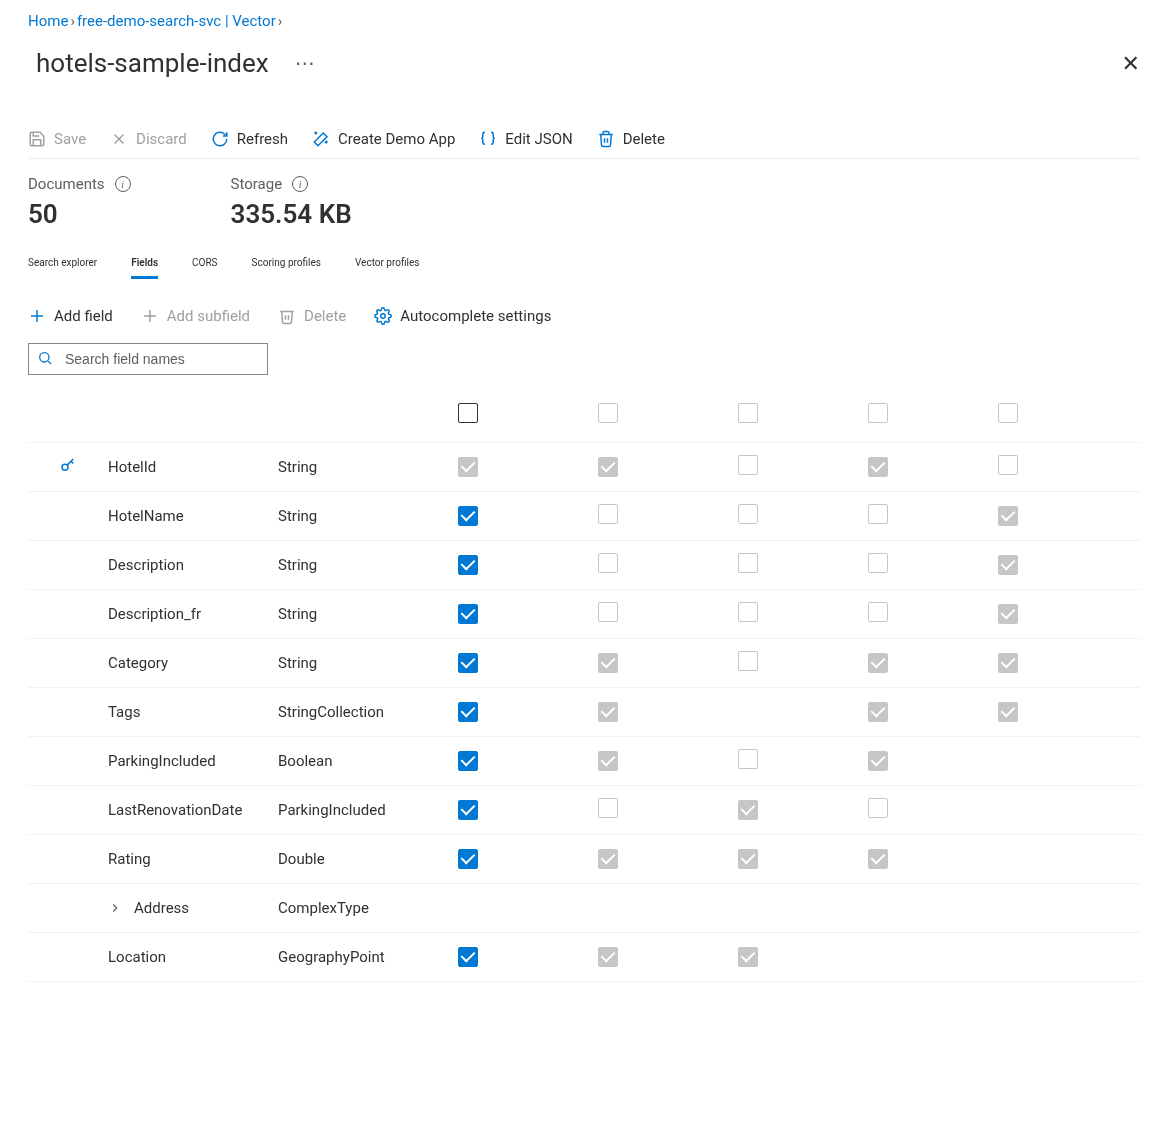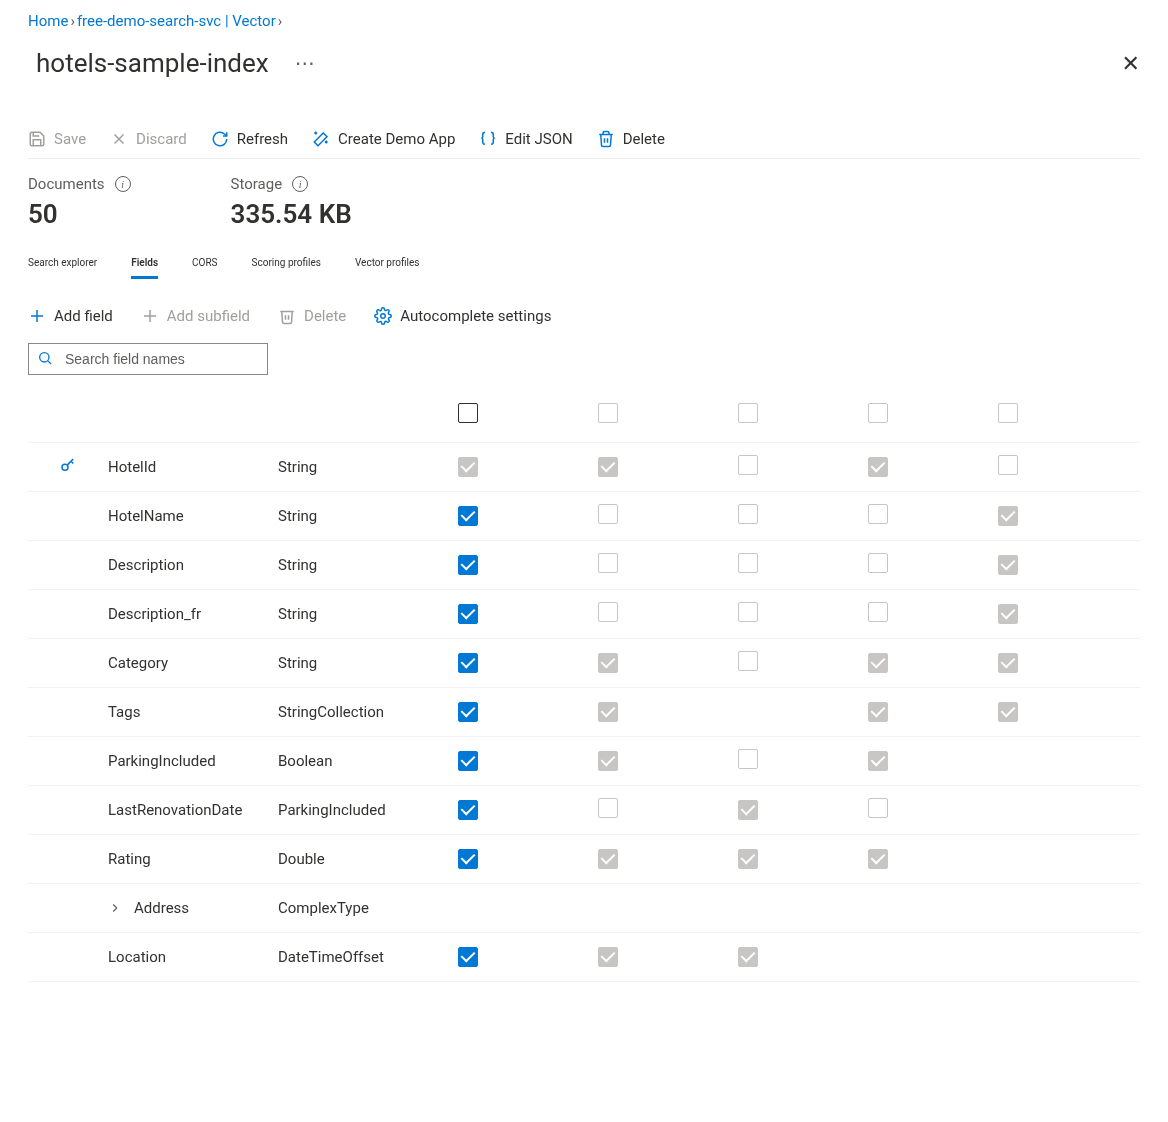--- a/index.html
+++ b/index.html
@@ -372,21 +372,21 @@
         <div><span class="cb-none"></span></div>
         <div><span class="cb-none"></span></div>
         <div><span class="cb-none"></span></div>
         <div><span class="cb-none"></span></div>
       </div>
       <div class="ft-row">
         <div style="display:flex;justify-content:center"></div>
         <div class="name-cell">
           <span class="name">Location</span>
         </div>
-        <div>DateTimeOffset</div>
+        <div>GeographyPoint</div>
         <div><span class="cb checked-blue"></span></div>
         <div><span class="cb checked-grey"></span></div>
         <div><span class="cb checked-grey"></span></div>
         <div><span class="cb-none"></span></div>
         <div><span class="cb-none"></span></div>
       </div>
     </div>
 </div>
 
 </body></html>

